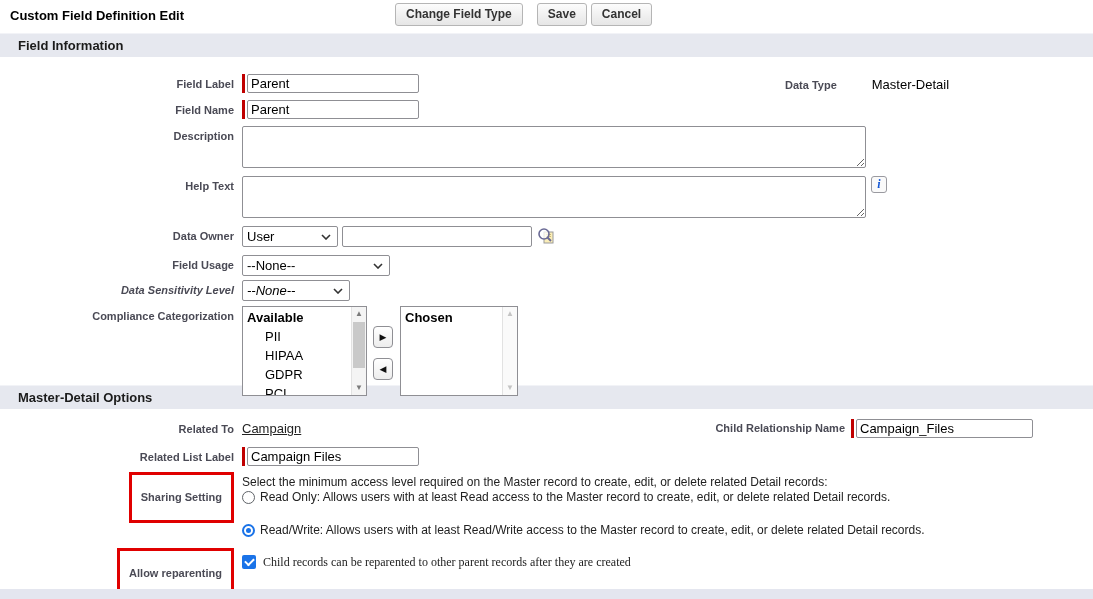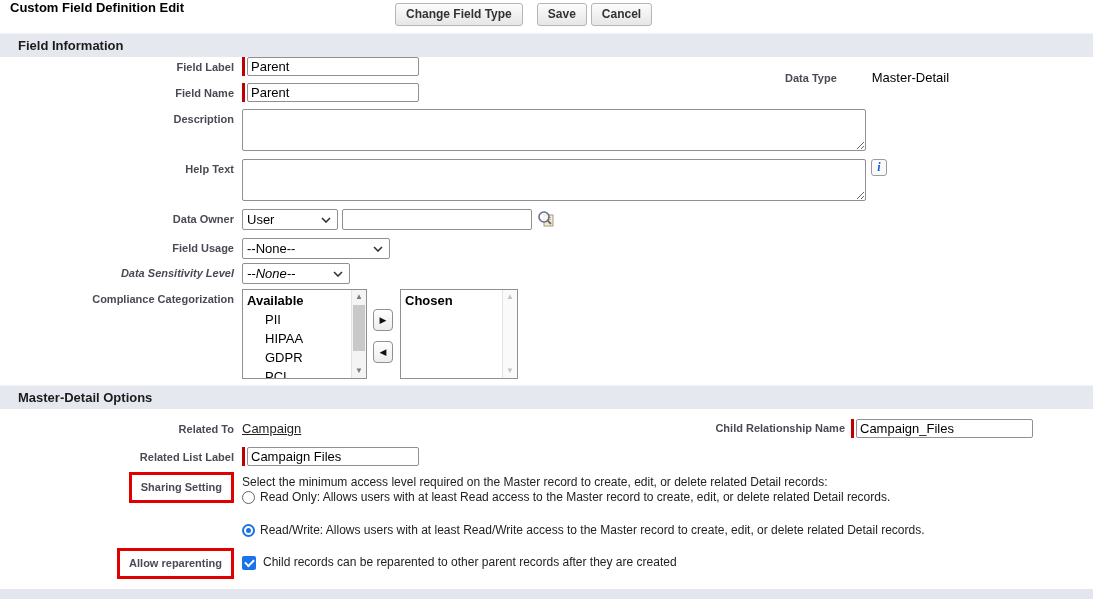--- a/index.html
+++ b/index.html
@@ -2,38 +2,38 @@
 <html><head>
 <meta charset="utf-8">
 <style>
   * { box-sizing: border-box; }
   html,body { margin:0; padding:0; }
   body {
     width:1093px; height:599px; position:relative; overflow:hidden;
     background:#fff; font-family:"Liberation Sans", sans-serif; color:#000;
   }
   
-  .page-header { height:30px; display:flex; padding-left:10px; position:relative; background:#fff; }
+  .page-header { height:30px; display:flex; align-items:center; padding-left:10px; position:relative; background:#fff; }
   .page-title { font-size:13px; font-weight:bold; color:#000; }
   .btn-group { position:absolute; left:395px; top:3px; display:flex; align-items:center; }
   .btn {
     font-family:"Liberation Sans", sans-serif; font-size:12px; font-weight:bold; color:#333;
     background:linear-gradient(#fcfcfc,#e6e6e6); border:1px solid #b5b5b5; border-radius:3px;
     padding:4px 10px; cursor:pointer; line-height:13px;
   }
   .btn.cft { margin-right:14px; }
   .btn.save { margin-right:4px; }
   
   .section-bar {
     height:24px; background:#e6e8ef; display:flex; align-items:center; padding-left:18px;
     font-size:13px; font-weight:bold; color:#1b1b1b; border-top:1px solid #f2f3f7;
   }
   .section-bar.first { margin-top:3px; }
   .section-body { position:relative; background:#fff; }
-  .fi-body { padding:0 0 0 0; height:328px; }
+  .fi-body { padding:17px 0 0 0; height:328px; }
   .md-body { padding:12px 0 0 0; position:relative; }
   
   .frow { display:flex; align-items:flex-start; }
   .flabel { width:234px; text-align:right; font-size:11px; font-weight:bold; color:#4a4a55; padding-top:4px; flex-shrink:0; line-height:13px; }
   .fvalue { margin-left:8px; display:flex; align-items:flex-start; }
   .reqbar { width:3px; height:19px; background:#c00000; margin-right:2px; flex-shrink:0; }
   .text-input {
     height:19px; border:1px solid #8f8f94; border-radius:2px; font-family:"Liberation Sans",sans-serif;
     font-size:13px; padding:0 3px; width:172px; background:#fff;
   }
@@ -67,40 +67,40 @@
   .sb-arrow.up { top:0; } .sb-arrow.down { bottom:0; }
   .sb-arrow.dim { color:#c4c4c4; }
   .sb-thumb { position:absolute; left:1px; top:15px; width:12px; height:46px; background:#c9c9c9; }
   .arrows-col { display:flex; flex-direction:column; margin:20px 7px 0 6px; }
   .arrow-btn {
     width:20px; height:22px; border:1px solid #8f8f94; border-radius:4px; background:linear-gradient(#fff,#ededed);
     font-size:9px; color:#111; display:flex; align-items:center; justify-content:center; cursor:pointer; padding:0;
   }
   .arrow-btn.right { margin-bottom:10px; }
   
-  .datatype-block { position:absolute; left:785px; top:13px; display:flex; align-items:center; }
+  .datatype-block { position:absolute; left:785px; top:20px; display:flex; align-items:center; }
   .dt-label { font-size:11px; font-weight:bold; color:#4a4a55; }
   .dt-value { font-size:13px; color:#000; margin-left:35px; }
   
   .link { font-size:13px; color:#222; text-decoration:underline; cursor:pointer; line-height:16px; }
   .crn-block { position:absolute; left:700px; top:10px; display:flex; align-items:center; }
   .crn-label { width:145px; text-align:right; font-size:11px; font-weight:bold; color:#4a4a55; margin-right:6px; line-height:13px; }
   .redbox {
-    display:inline-block; border:3px solid #e00000; padding:6px 9px; text-align:right; background:#fff;
+    display:inline-block; border:3px solid #e00000; padding:16px 9px; text-align:right; background:#fff;
   }
   .sharing-text { font-size:12px; color:#222; line-height:15px; }
   .radio-row { display:flex; align-items:center; margin-top:0; }
   .radio-row.second { margin-top:18px; }
   .radio { width:13px; height:13px; border-radius:50%; border:1px solid #5f6368; margin-right:5px; flex-shrink:0; background:#fff; position:relative; }
   .radio.checked { border:2px solid #1a73e8; }
   .radio.checked::after { content:""; position:absolute; left:2px; top:2px; width:5px; height:5px; border-radius:50%; background:#1a73e8; }
   .radio-label { font-size:12px; color:#222; line-height:15px; }
   .checkbox { width:14px; height:14px; background:#1a73e8; border-radius:2px; margin-right:7px; flex-shrink:0; position:relative; }
   .checkbox::after { content:""; position:absolute; left:3px; top:3px; width:7px; height:4px; border-left:2px solid #fff; border-bottom:2px solid #fff; transform:rotate(-45deg); }
-  .check-row { display:flex; align-items:center; }
+  .check-row { display:flex; align-items:flex-start;font-family:Liberation Serif, serif; }
   .row-gap10 { margin-bottom:10px; }
   .row-gap6 { margin-bottom:6px; }
   .sharing-row { margin-bottom:10px; }
   .allow-row { margin-top:0; }
   .bottom-bar { position:absolute; left:0; bottom:0; width:1093px; height:10px; background:#e4e6ef; }
 </style>
 </head>
 <body>
 
 <div class="page-header">

